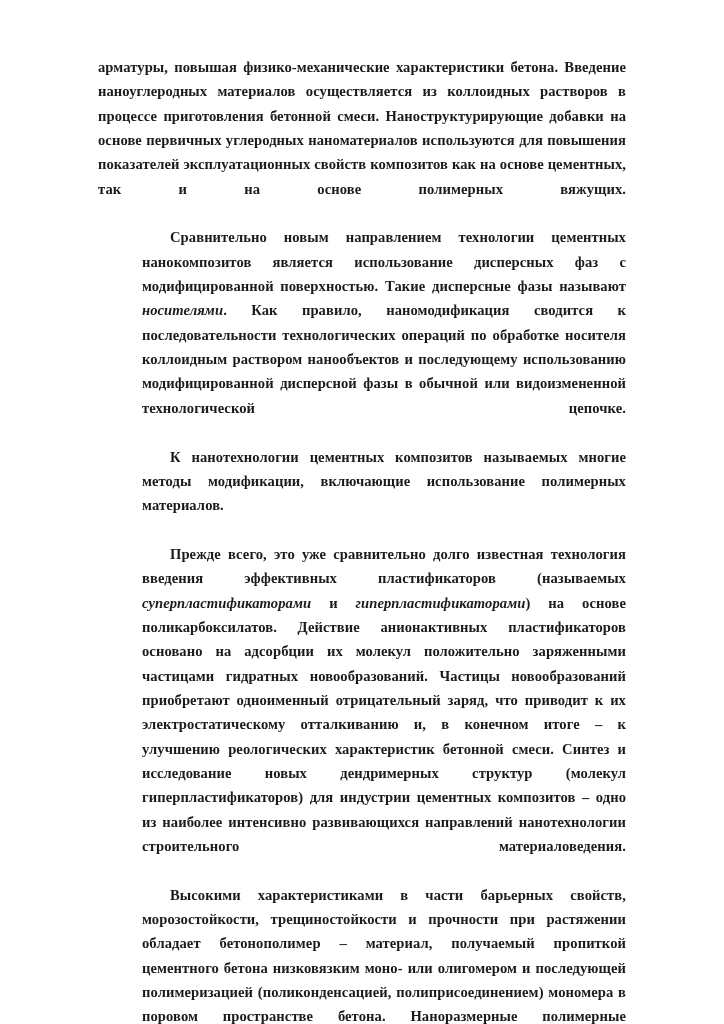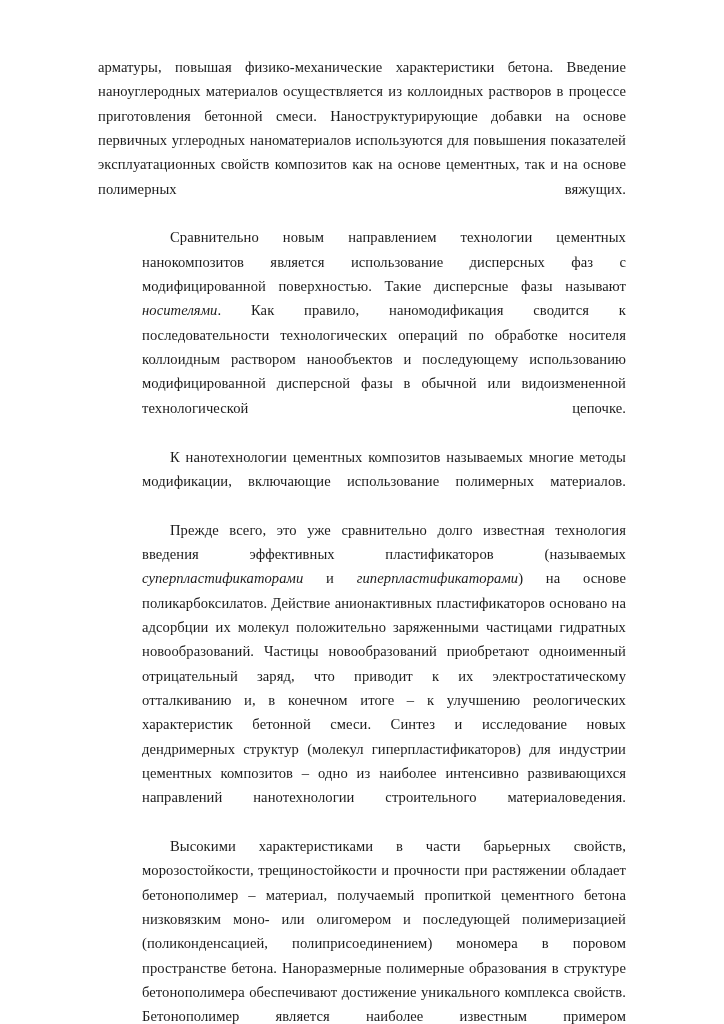--- a/index.html
+++ b/index.html
@@ -12,20 +12,21 @@
     height: 1024px;
     overflow: hidden;
     font-family: "Liberation Serif", "DejaVu Serif", serif;
     color: #1a1a1a;
   }
   #page {
     position: relative;
     width: 724px;
     height: 924px;
     background: #ffffff;
+    font-weight: bold;
   }
   #text-column {
     position: absolute;
     left: 98px;
     top: 55px;
     width: 528px;
   }
   .para {
     margin: 0;
     text-align: justify;

